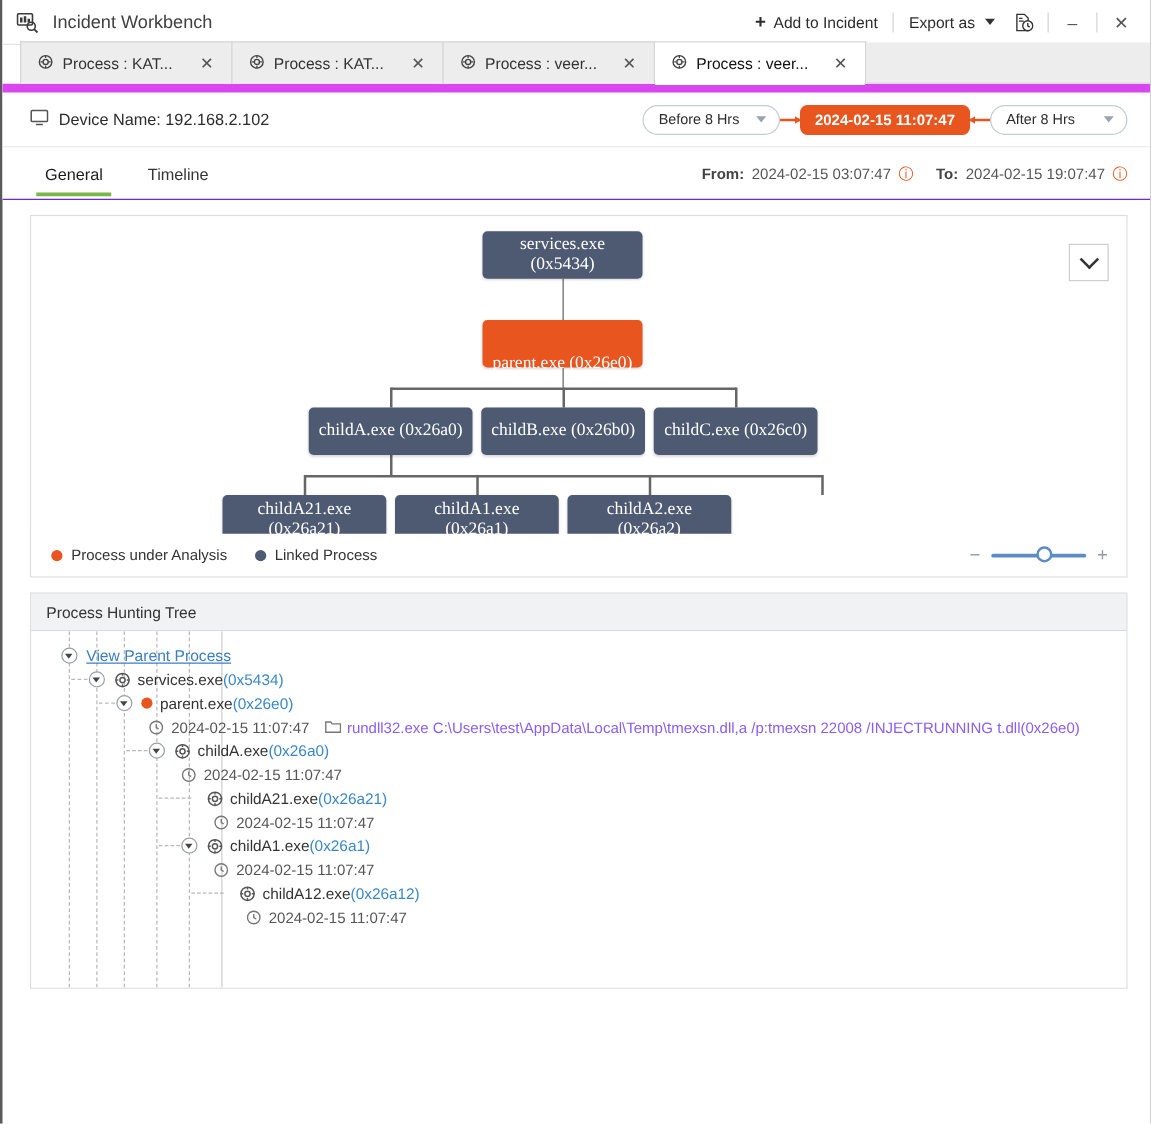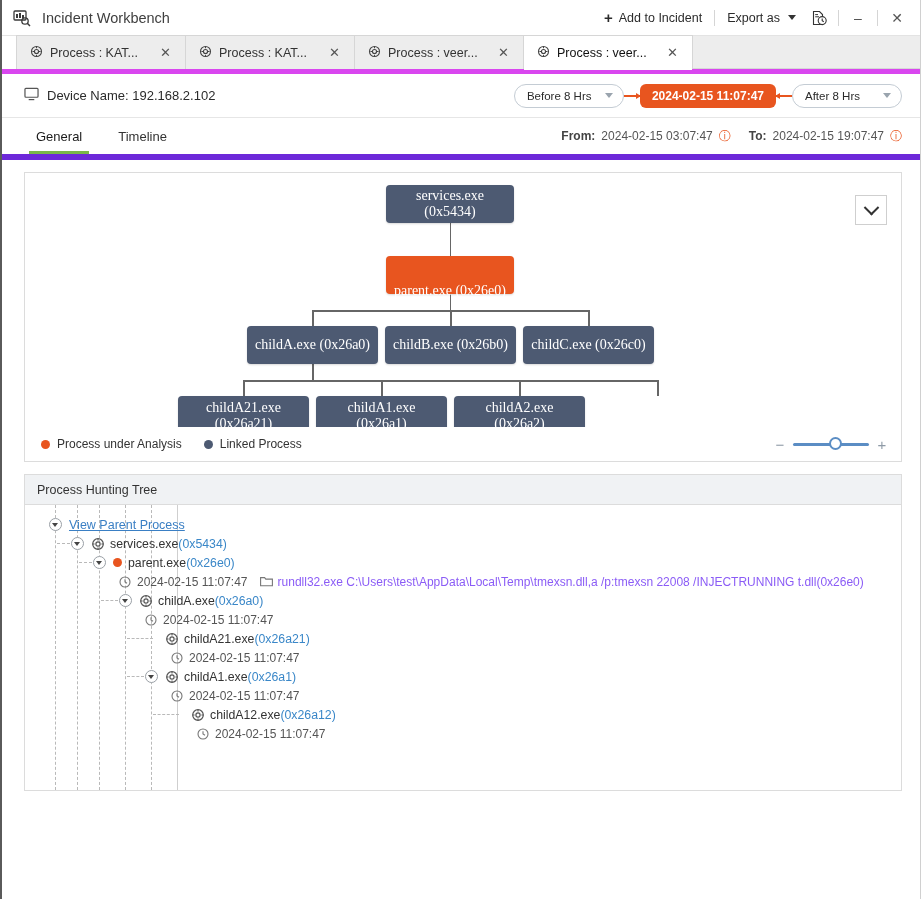--- a/index.html
+++ b/index.html
@@ -47,21 +47,21 @@
     width: 30px; height: 26px; display: flex; align-items: center; justify-content: center;
     font-size: 14px; color: #555; cursor: default;
   }
 
   
   .tabstrip {
     height: 38px;
     background: #ffffff;
     display: flex; align-items: flex-end;
     padding-left: 14px;
-    border-bottom: 5px solid #d946ef;
+    border-bottom: 7px solid #d946ef;
     position: relative;
   }
   .tab {
     height: 34px;
     min-width: 170px;
     display: flex; align-items: center; gap: 7px;
     padding: 0 12px 0 13px;
     background: #ededed;
     border: 1px solid #d6d6d6;
     border-bottom: none;
@@ -124,21 +124,21 @@
     padding: 5px 12px;
     white-space: nowrap;
     cursor: default;
   }
 
   
   .subtab-row {
     height: 42px;
     display: flex; align-items: center;
     padding: 0 18px 0 30px;
-    border-bottom: 6px solid #6d28d9;
+    border-bottom: 1px solid #6d28d9;
     background: #fff;
     position: relative;
   }
   .subtab {
     font-size: 13px; color: #333;
     padding: 11px 4px 10px;
     margin-right: 28px;
     position: relative;
     cursor: default;
   }

